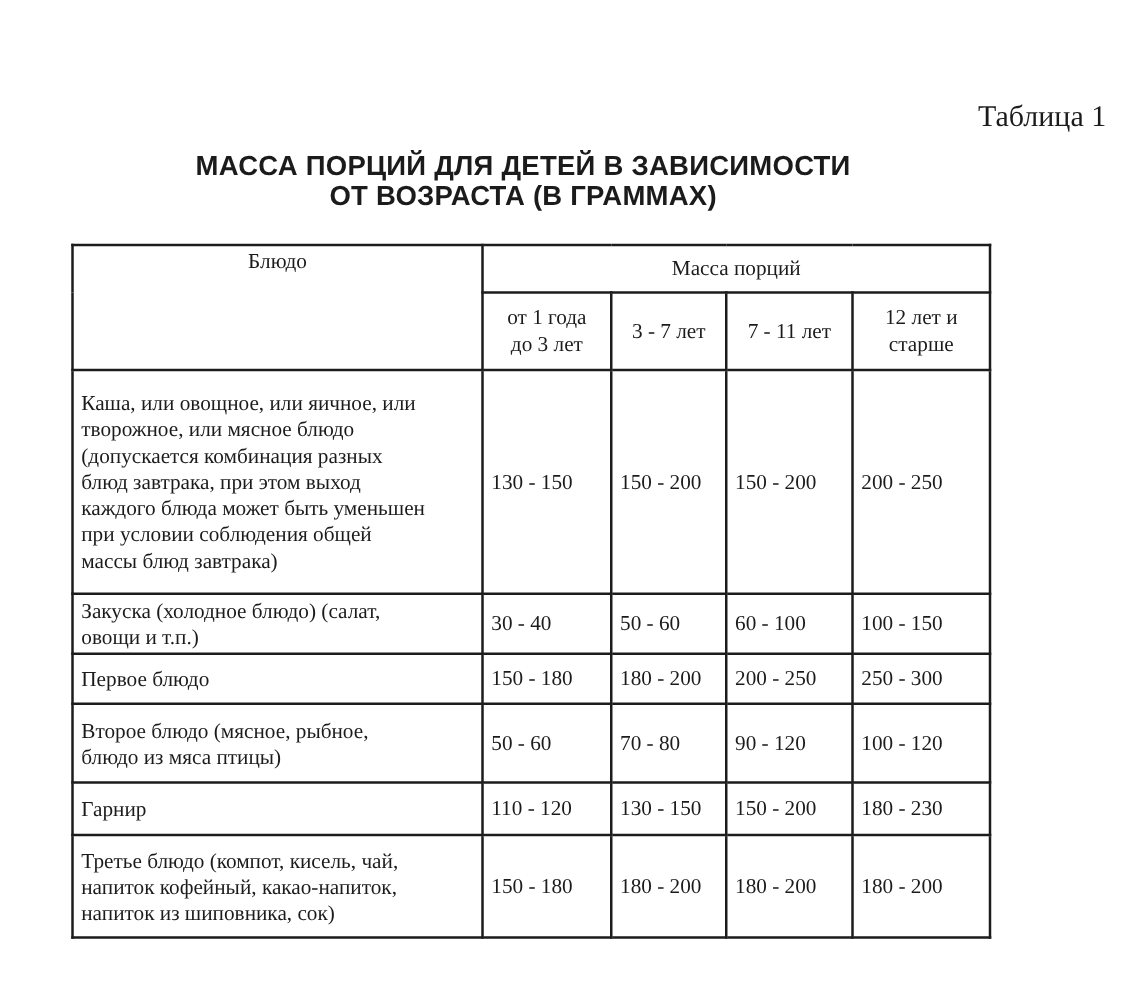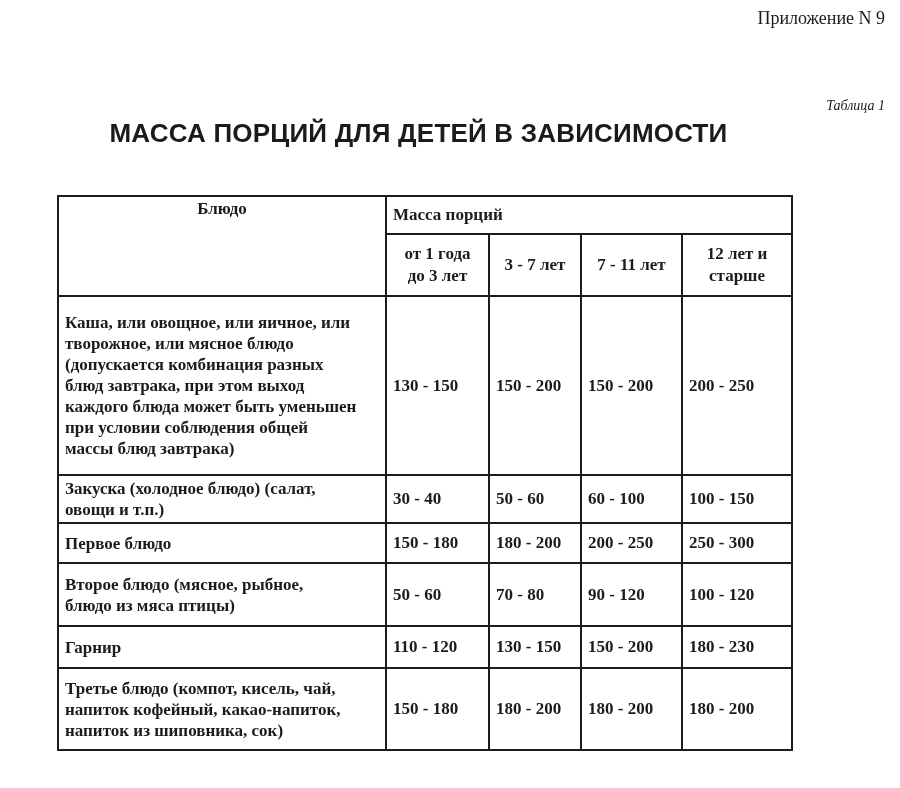--- a/index.html
+++ b/index.html
@@ -10,65 +10,64 @@
     font-family: "Liberation Serif", serif;
     position: relative;
     overflow: hidden;
   }
   .annotation {
     position: absolute; top: 6px; right: 15px;
     text-align: right;
     font-size: 18px; line-height: 25px;
   }
   .table-label {
-    position: absolute; top: 98px; right: 15px;
-    font-size: 14px;
-    font-style: italic;
+    position: absolute; top: 81px; right: 15px;
+    font-size: 24px;
   }
   .doc-title {
     position: absolute; top: 121px; left: 0;
     width: 792px; box-sizing: border-box; padding-left: 45px;
     text-align: center;
     font-family: "Liberation Sans", sans-serif;
     font-weight: bold;
-    font-size: 26px; line-height: 24px;
+    font-size: 22px; line-height: 24px;
     letter-spacing: 0.2px;
   }
   table.portions {
     position: absolute; left: 57px; top: 195px;
     width: 734px;
     border-collapse: collapse;
     table-layout: fixed;
     font-size: 17px;
   }
   table.portions th, table.portions td {
     border: 2px solid #1c1c1c;
     padding: 2px 6px;
-    font-weight: bold;
+    font-weight: normal;
   }
   col.c0 { width: 328px; }
   col.c1 { width: 103px; }
   col.c2 { width: 92px; }
   col.c3 { width: 101px; }
   col.c4 { width: 110px; }
   tr.hr1 { height: 38px; }
   tr.hr2 { height: 62px; }
   tr.r0 { height: 179px; }
   tr.r1 { height: 46px; }
   tr.r2 { height: 40px; }
   tr.r3 { height: 63px; }
   tr.r4 { height: 42px; }
   tr.r5 { height: 82px; }
   th.dish-h {
     vertical-align: top;
     text-align: center;
     padding-top: 8px;
   }
   th.mass {
-    text-align: left;
+    text-align: center;
     vertical-align: middle;
   }
   th.age {
     text-align: center;
     vertical-align: middle;
     white-space: pre-line;
     line-height: 22px;
     padding: 2px 8px;
   }
   td.dish {
@@ -82,27 +81,27 @@
   td.val {
     text-align: left;
     vertical-align: middle;
     white-space: nowrap;
   }
 </style>
 </head>
 <body>
 
 <div class="annotation">
-  <div>Приложение N 9</div>
 </div>
 
 <div class="table-label">Таблица 1</div>
 
 <div class="doc-title">
   <div>МАССА ПОРЦИЙ ДЛЯ ДЕТЕЙ В ЗАВИСИМОСТИ</div>
+  <div>ОТ ВОЗРАСТА (В ГРАММАХ)</div>
 </div>
 
 <table class="portions">
   <colgroup>
     <col class="c0">
       <col class="c1">
       <col class="c2">
       <col class="c3">
       <col class="c4">
   </colgroup>

